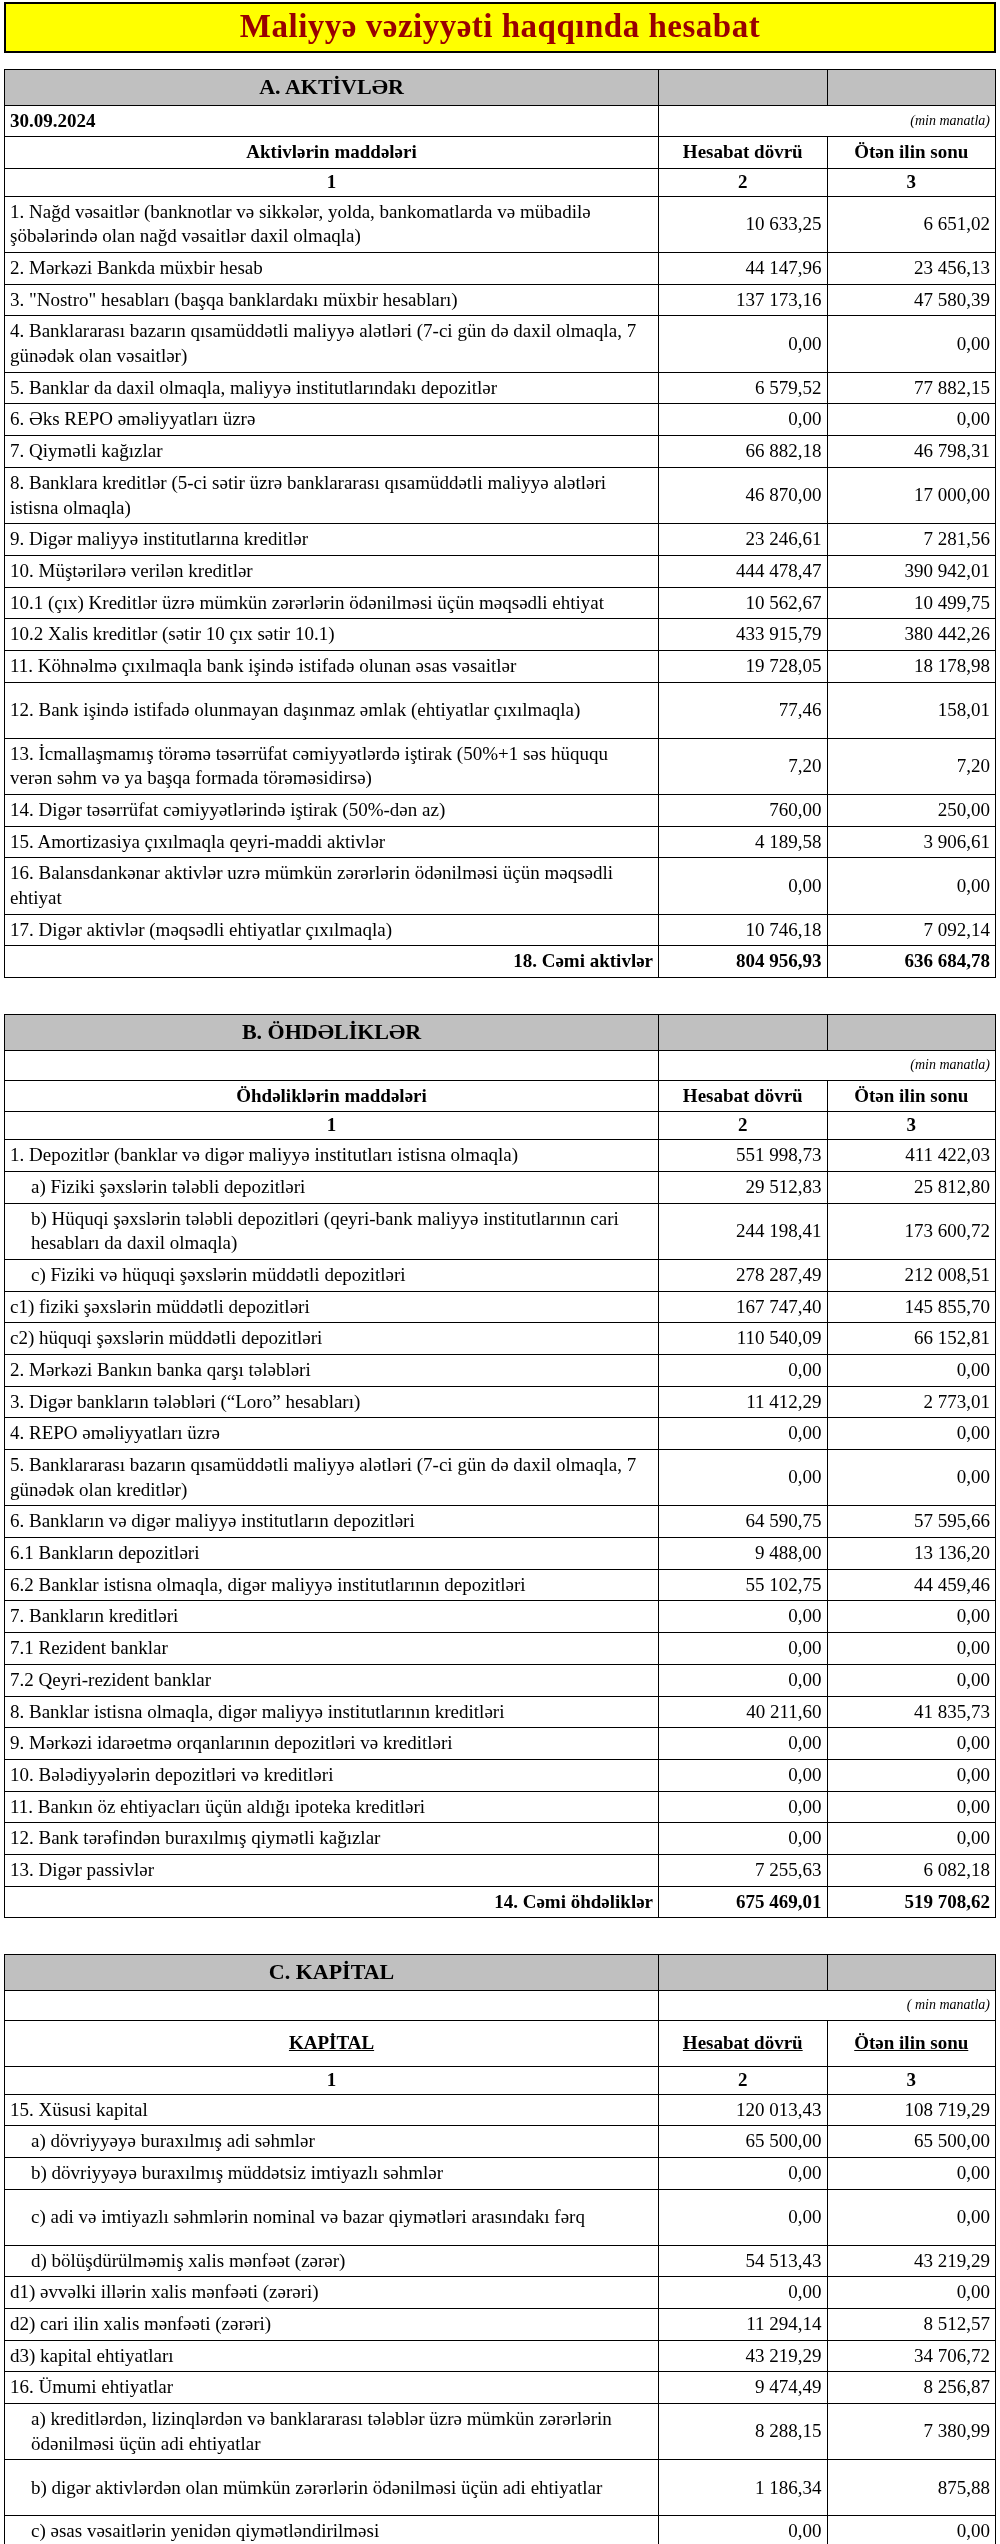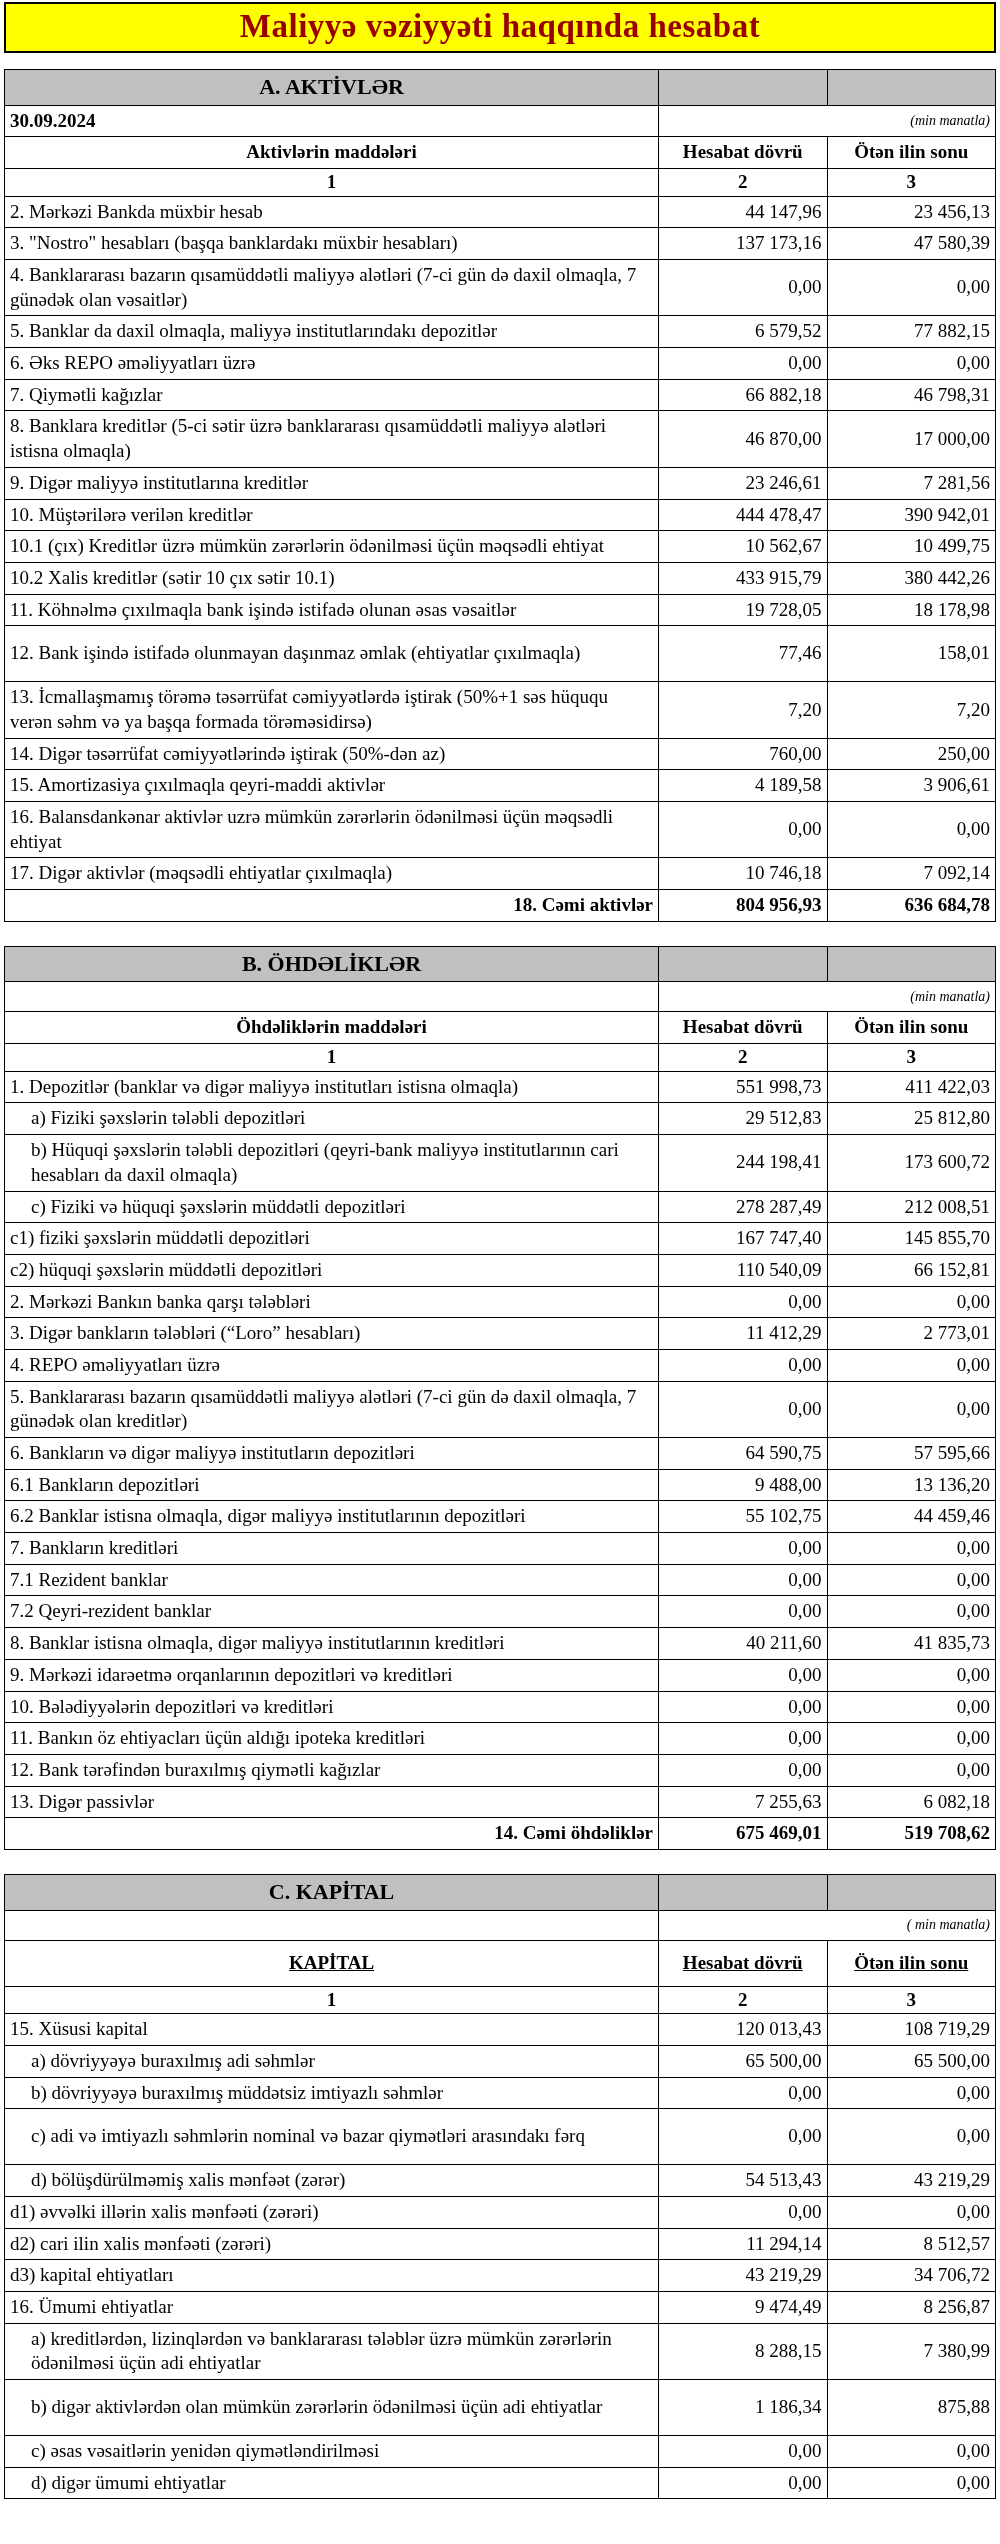--- a/index.html
+++ b/index.html
@@ -20,21 +20,21 @@
     margin: 0 0 16px 0;
   }
   .banner h1 {
     font-size: 33px;
     font-weight: bold;
     color: var(--banner-fg, #990000);
     letter-spacing: 0.5px;
   }
 
   
-  .section { margin-top: 24px; }
+  .section { margin-top: 36px; }
   .section:first-of-type { margin-top: 0; }
   table.fin-table {
     width: 100%;
     border-collapse: collapse;
     table-layout: fixed;
     border: 1.5px solid #000;
   }
   col.c-label { width: 66%; }
   col.c-num   { width: 17%; }
   col.c-num2  { width: 17%; }
@@ -97,20 +97,25 @@
           <td>Ötən ilin sonu</td>
         </tr>
         <tr class="num-row">
           <td>1</td>
           <td>2</td>
           <td>3</td>
         </tr>
       </tbody>
       <tbody>
           <tr>
+            <td class="label-cell">1. Nağd vəsaitlər (banknotlar və sikkələr, yolda, bankomatlarda və mübadilə şöbələrində olan nağd vəsaitlər daxil olmaqla)</td>
+            <td class="num-cell">10 633,25</td>
+            <td class="num-cell">6 651,02</td>
+          </tr>
+          <tr>
             <td class="label-cell">2. Mərkəzi Bankda müxbir hesab</td>
             <td class="num-cell">44 147,96</td>
             <td class="num-cell">23 456,13</td>
           </tr>
           <tr>
             <td class="label-cell">3. "Nostro" hesabları (başqa banklardakı müxbir hesabları)</td>
             <td class="num-cell">137 173,16</td>
             <td class="num-cell">47 580,39</td>
           </tr>
           <tr>

